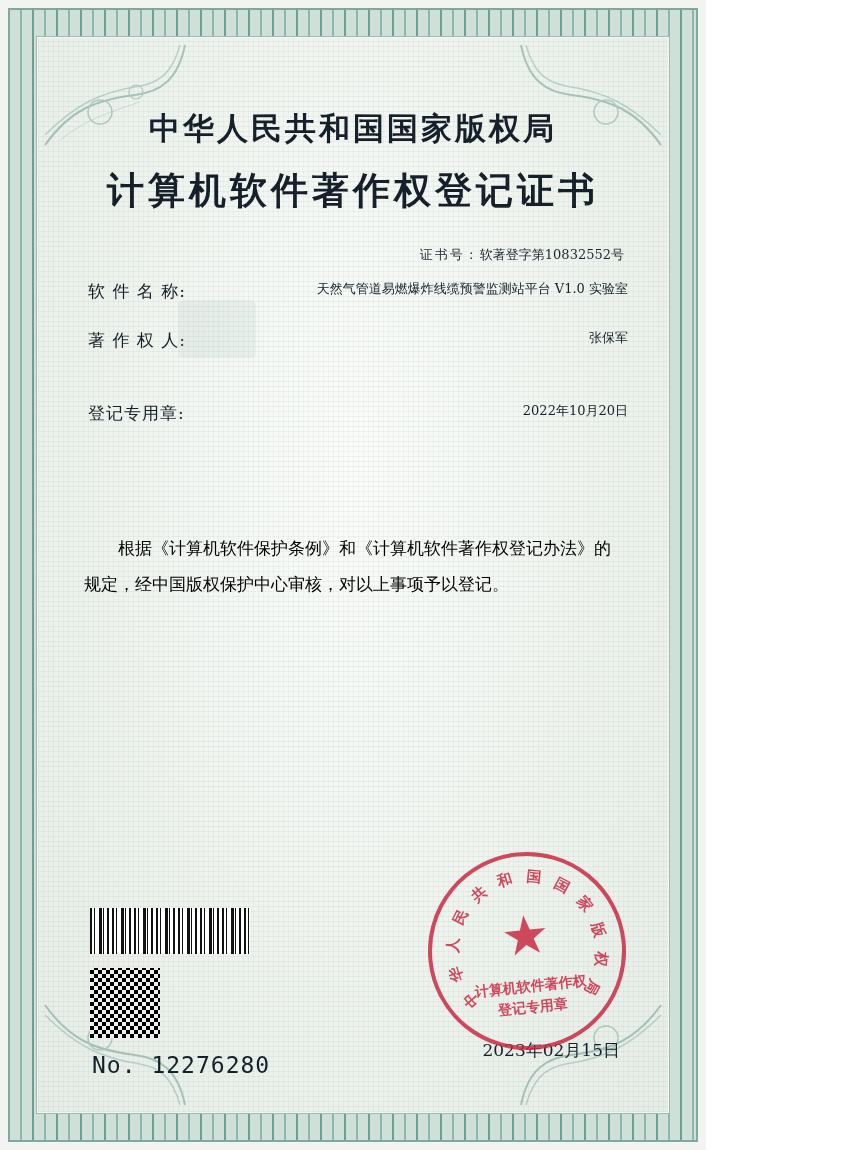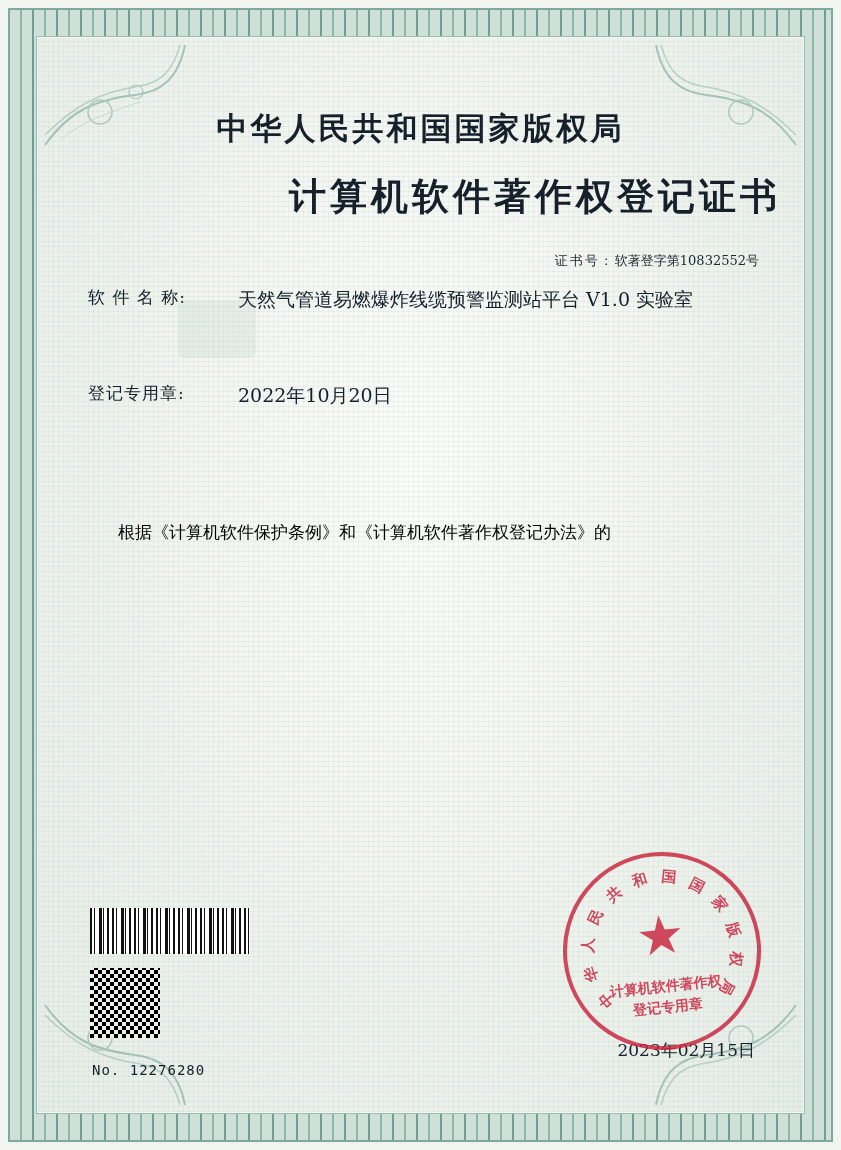--- a/index.html
+++ b/index.html
@@ -5,21 +5,21 @@
   html, body {
     margin: 0;
     padding: 0;
     background: #ffffff;
   }
   body {
     font-family: "Liberation Serif", serif;
   }
   .page {
     position: relative;
-    width: 841px;
+    width: 706px;
     height: 1150px;
     background: #f2f4ef;
     overflow: hidden;
   }
 
   
   .border-outer {
     position: absolute;
     inset: 8px;
     border: 2px solid #7fa9a0;
@@ -72,23 +72,22 @@
     font-family: "DejaVu Serif", serif;
     font-weight: bold;
     letter-spacing: 3px;
   }
   .title-main {
     font-size: 31px;
     margin-top: 48px;
   }
   .title-sub {
     font-size: 37px;
-    margin-top: 22px;
+    margin-top: 16px;
     letter-spacing: 4px;
-    text-align: right;
   }
 
   .cert-no {
     margin-top: 30px;
     text-align: right;
     padding-right: 22px;
     font-size: 13px;
     color: #1d2730;
     font-family: "DejaVu Serif", serif;
   }
@@ -97,31 +96,32 @@
 
   .fields {
     margin-top: 16px;
     padding-left: 28px;
     padding-right: 18px;
   }
   .field-row {
     display: flex;
     align-items: flex-start;
     margin-bottom: 8px;
+    justify-content: space-between;
   }
   .f-label {
     width: 150px;
     flex: 0 0 150px;
     font-size: 17px;
     color: #14202a;
     font-family: "DejaVu Serif", serif;
     letter-spacing: 1px;
   }
   .f-value {
-    font-size: 19px;
+    font-size: 13px;
     color: #14202a;
     font-family: "DejaVu Serif", serif;
     line-height: 1.45;
   }
 
   .block-name { margin-top: 8px; }
   .gap-lg { height: 42px; }
   .gap-md { height: 18px; }
 
   .para {
@@ -157,21 +157,21 @@
     background:
       repeating-linear-gradient(90deg, #111 0 4px, #fff 4px 8px),
       repeating-linear-gradient(0deg, #111 0 4px, #fff 4px 8px);
     background-blend-mode: difference;
   }
 
   .no-line {
     position: absolute;
     left: 92px;
     bottom: 72px;
-    font-size: 14px;
+    font-size: 23px;
     color: #14202a;
     font-family: "DejaVu Sans Mono", monospace;
     letter-spacing: 1px;
   }
   .date-line {
     position: absolute;
     right: 86px;
     bottom: 88px;
     font-size: 17px;
     color: #14202a;
@@ -281,20 +281,24 @@
 
     <div class="fields">
 
       <div class="field-row block-name">
         <div class="f-label">软 件 名 称:</div>
         <div class="f-value">天然气管道易燃爆炸线缆预警监测站平台 V1.0 实验室</div>
       </div>
 
       <div class="gap-md"></div>
 
+      <div class="field-row">
+        <div class="f-label">著 作 权 人:</div>
+        <div class="f-value">张保军</div>
+      </div>
 
       <div class="gap-lg"></div>
 
       <div class="field-row">
         <div class="f-label">登记专用章:</div>
         <div class="f-value">2022年10月20日</div>
       </div>
 
       <div class="gap-md"></div>
 
@@ -305,20 +309,21 @@
       <div class="gap-md"></div>
 
 
       <div class="gap-md"></div>
 
 
     </div>
 
     <div class="para">
       <span class="indent"></span><span>根据《计算机软件保护条例》和《计算机软件著作权登记办法》的</span><br>
+      <span>规定，经中国版权保护中心审核，对以上事项予以登记。</span>
     </div>
 
   </div>
 
   <div class="codes">
     <div class="barcode"></div>
     <div class="qrcode"></div>
   </div>
 
   <div class="no-line">

